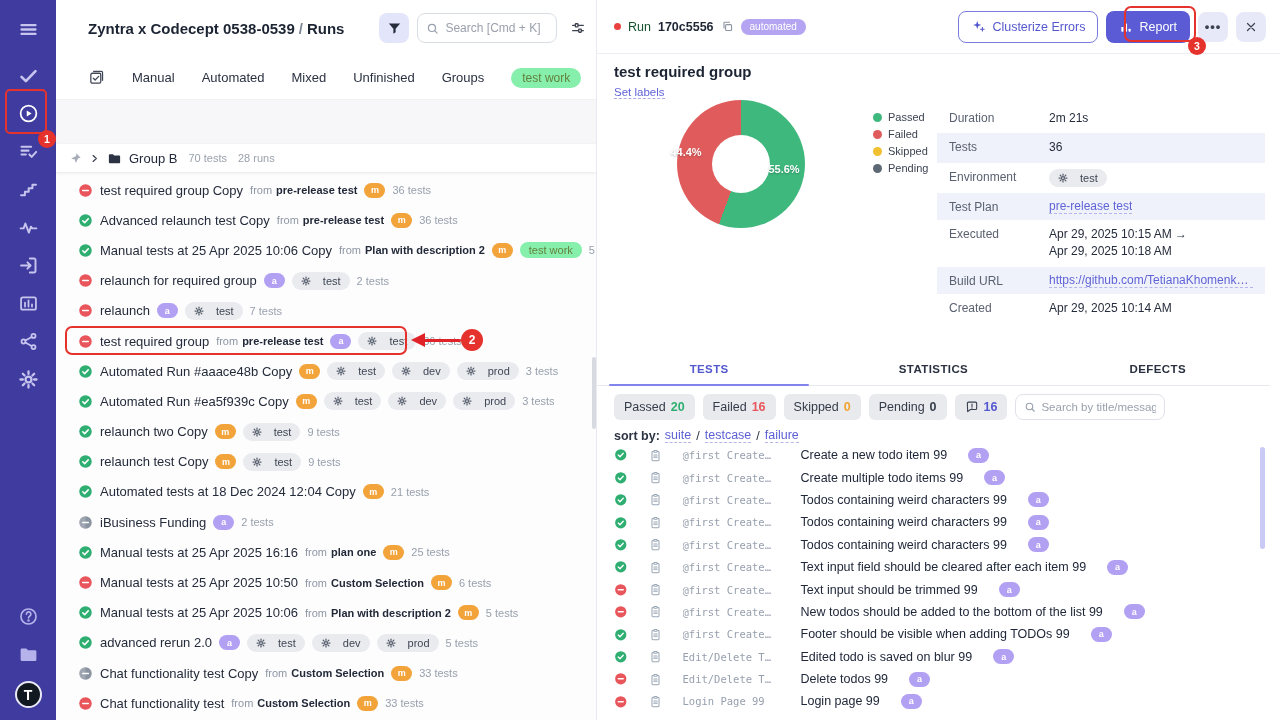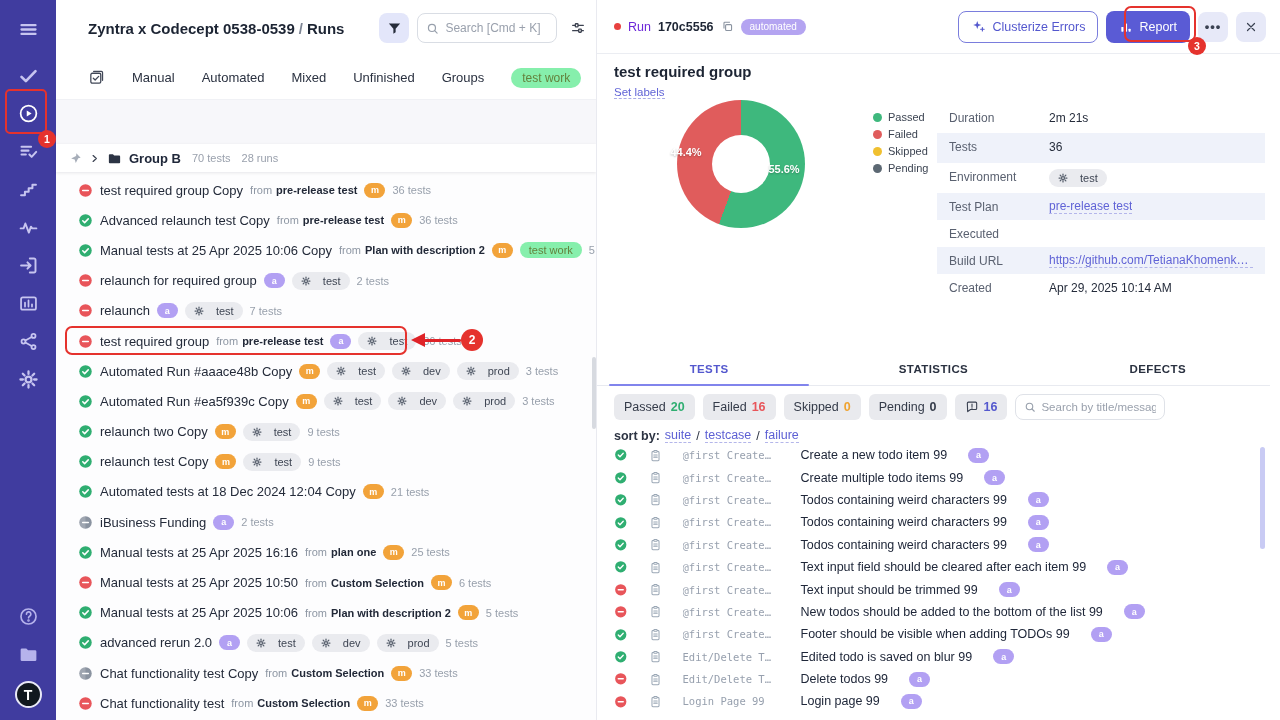--- a/index.html
+++ b/index.html
@@ -50,21 +50,21 @@
   .lp-tab { font-size:13px; color:#2a3140; cursor:pointer; white-space:nowrap; }
   .chip-green { background:#86efac; color:#64823d; font-size:12px; padding:3px 11px;
                 border-radius:12px; cursor:pointer; white-space:nowrap; }
 
   .lp-gap { height:44px; background:#f7f7fa; }
   .group-row { height:28px; display:flex; align-items:center; gap:7px; padding-left:13px; background:#fff;
                box-shadow:0 1px 3px rgba(25,28,50,.10); position:relative; cursor:pointer; }
   .pin-ic { color:#a7aeb9; display:flex; } .pin-ic svg { width:13px; height:13px; }
   .chev-ic { color:#3a4150; display:flex; } .chev-ic svg { width:11px; height:11px; }
   .folder-ic { color:#2c3444; display:flex; } .folder-ic svg { width:15px; height:15px; }
-  .group-name { font-size:13px; font-weight:bold; color:#20283a; }
+  .group-name { font-size:13px; font-weight:normal; color:#20283a; }
   .group-meta { font-size:11px; color:#9aa1ad; margin-left:4px; }
 
   .runs-list { padding-top:3px; background:#fdfdfe; height:548px; }
   .run-row { height:30.2px; display:flex; align-items:center; gap:7px; padding-left:22px;
              cursor:pointer; white-space:nowrap; }
   .st-ic { display:flex; flex:0 0 auto; } .st-ic svg { width:15px; height:15px; }
   .run-title { font-size:13px; color:#242b3a; }
   .from-wrap { display:flex; align-items:baseline; gap:4px; }
   .from-lbl { font-size:11px; color:#8d96a3; }
   .from-name { font-size:11px; font-weight:bold; color:#222938; }
@@ -78,21 +78,21 @@
   .chip-green.small { font-size:11px; padding:2px 9px; }
   .lp-scrollbar { position:absolute; left:536px; top:357px; width:4px; height:72px; background:#d7dae0;
                   border-radius:2px; cursor:pointer; }
 
   
   .right-panel { position:absolute; left:596px; top:0; width:684px; height:720px; background:#fff;
                  border-left:1px solid #e9eaf0; }
   .rp-header { height:54px; border-bottom:1px solid #ebedf2; display:flex; align-items:center;
                padding:0 14px 0 17px; gap:7px; }
   .run-dot { width:7px; height:7px; border-radius:50%; background:#e8413f; }
-  .run-lbl { font-size:12.5px; color:#6d28d9; }
+  .run-lbl { font-size:12.5px; color:#14532d; }
   .run-id { font-size:12.5px; font-weight:bold; color:#1d2534; }
   .copy-ic { color:#8a93a0; display:flex; cursor:pointer; } .copy-ic svg { width:13px; height:13px; }
   .auto-badge { background:#b4a4f1; color:#fff; font-size:10px; border-radius:9px; padding:2.5px 9px; }
   .rp-buttons { margin-left:auto; display:flex; align-items:center; gap:8px; }
   .btn-outline { height:32px; background:#fff; border:1px solid #7a7ddd; border-radius:8px; color:#5458ce;
                  font-size:12.5px; display:flex; align-items:center; gap:6px; padding:0 12px; cursor:pointer;
                  font-family:"Liberation Sans", sans-serif; }
   .btn-outline svg { width:15px; height:15px; }
   .btn-primary { height:32px; background:#5a5bd5; border:none; border-radius:8px; color:#fff;
                  font-size:12.5px; display:flex; align-items:center; gap:6px; padding:0 13px; cursor:pointer;
@@ -832,20 +832,21 @@
               </span>
               <span>test</span>
             </span>
           </div>
           <div class="info-row alt">
             <span class="info-label">Test Plan</span>
             <span class="info-link">pre-release test</span>
           </div>
           <div class="info-row">
             <span class="info-label">Executed</span>
+            <span class="info-value">Apr 29, 2025 10:15 AM →<br>Apr 29, 2025 10:18 AM</span>
           </div>
           <div class="info-row alt">
             <span class="info-label">Build URL</span>
             <span class="info-link">https://github.com/TetianaKhomenko/Lo...</span>
           </div>
           <div class="info-row">
             <span class="info-label">Created</span>
             <span class="info-value">Apr 29, 2025 10:14 AM</span>
           </div>
         </div>

